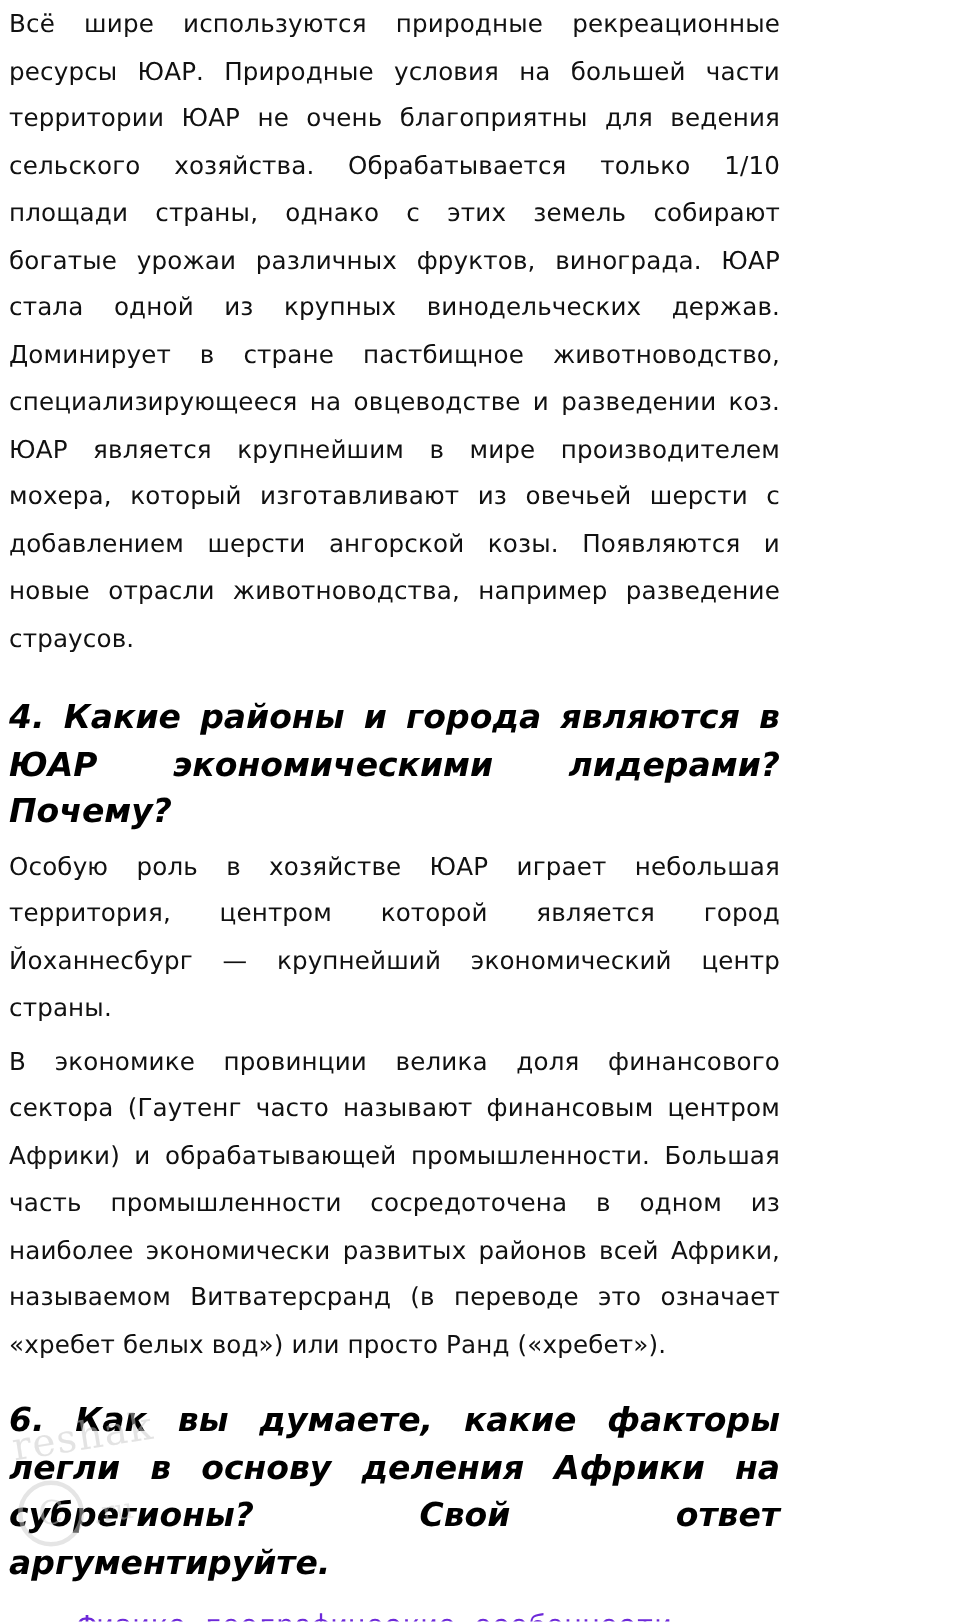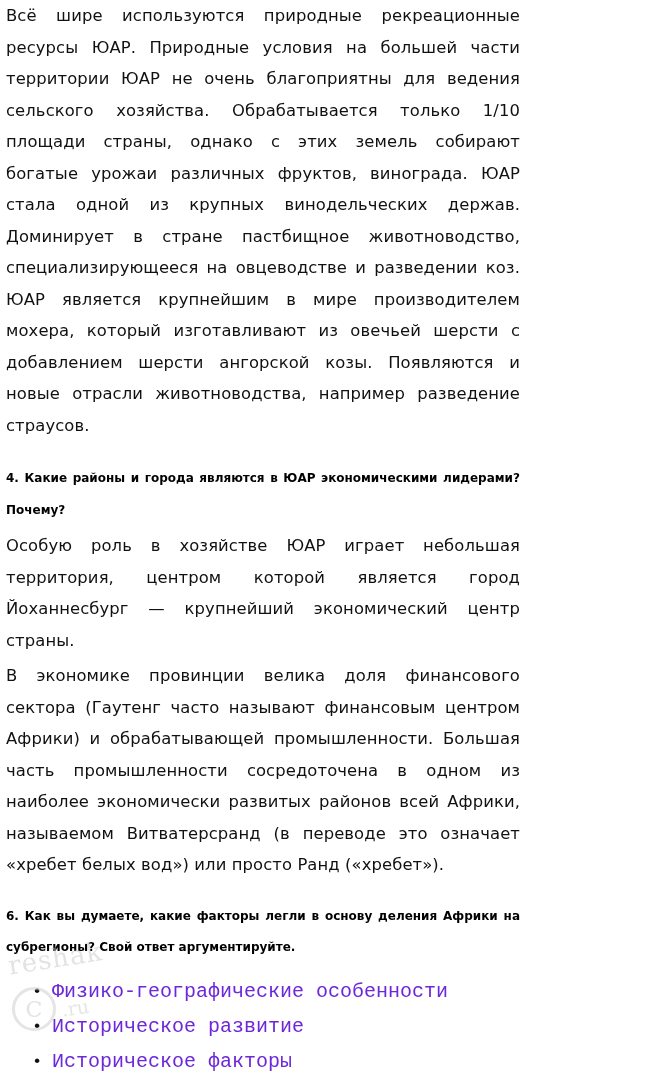--- a/index.html
+++ b/index.html
@@ -29,25 +29,26 @@
     text-align: justify;
     text-justify: inter-word;
     letter-spacing: 0.1px;
     color: #111111;
   }
   p.para.spaced {
     margin-top: 4px;
   }
   .qhead {
     margin: 22px 0 4px 0;
-    font-size: 12px;
+    font-size: 22px;
     line-height: 31.5px;
     font-weight: bold;
     text-align: justify;
     color: #000000;
+    font-style: italic;
   }
   .qhead.tight {
     margin-top: 20px;
   }
   ul.bullets {
     margin: 10px 0 0 0;
     padding-left: 46px;
     list-style: none;
   }
   ul.bullets li {

